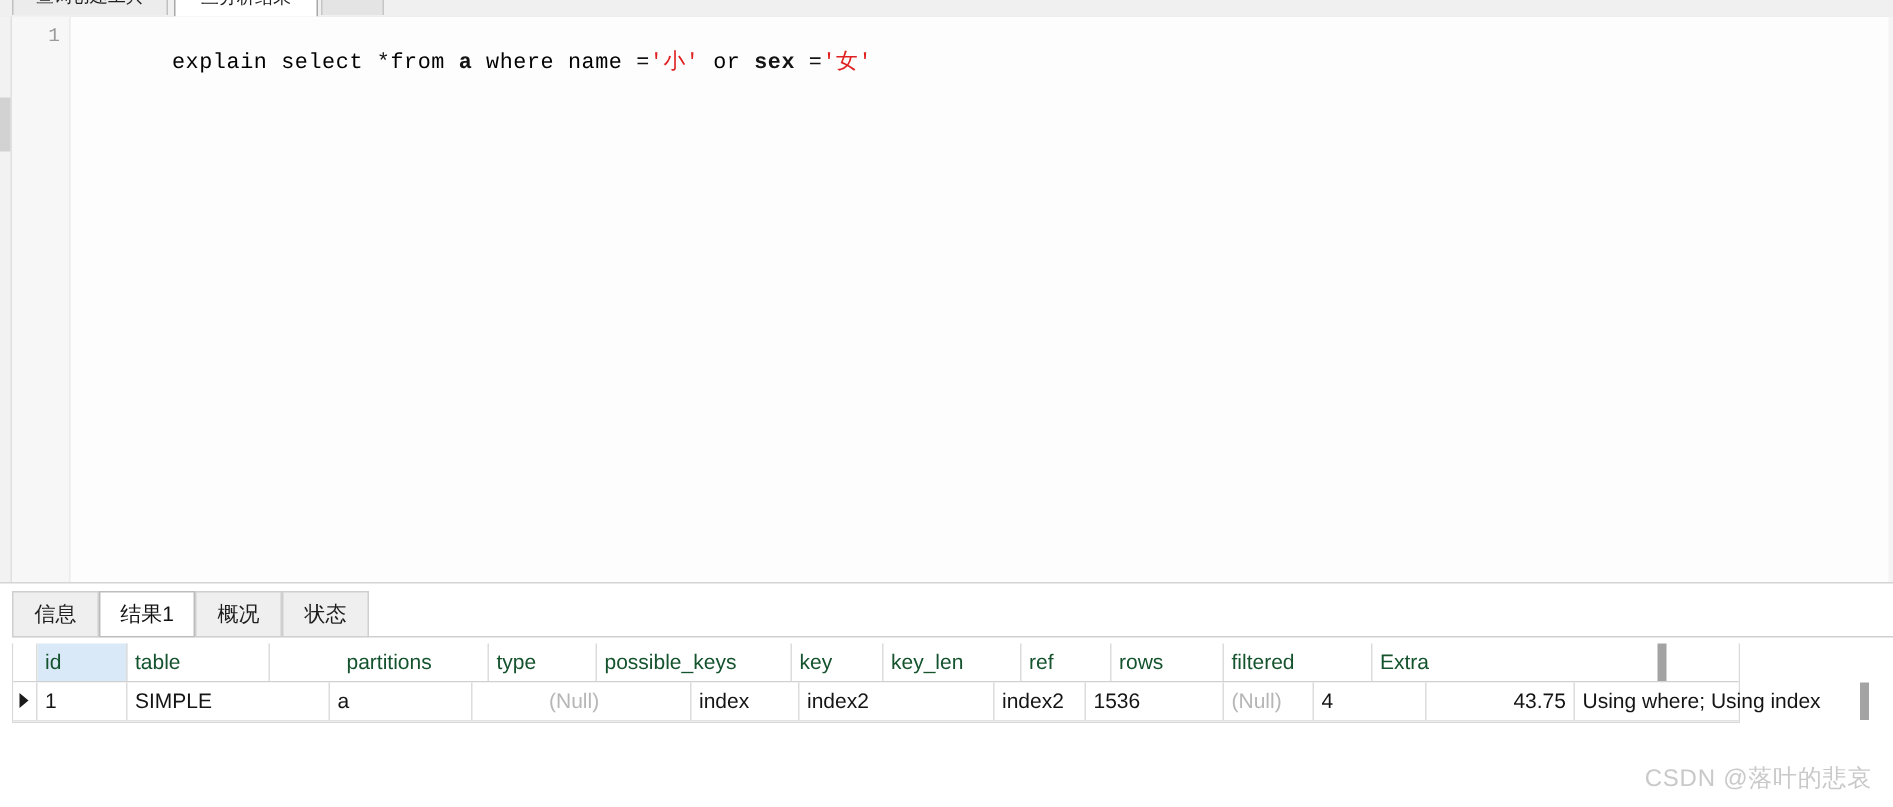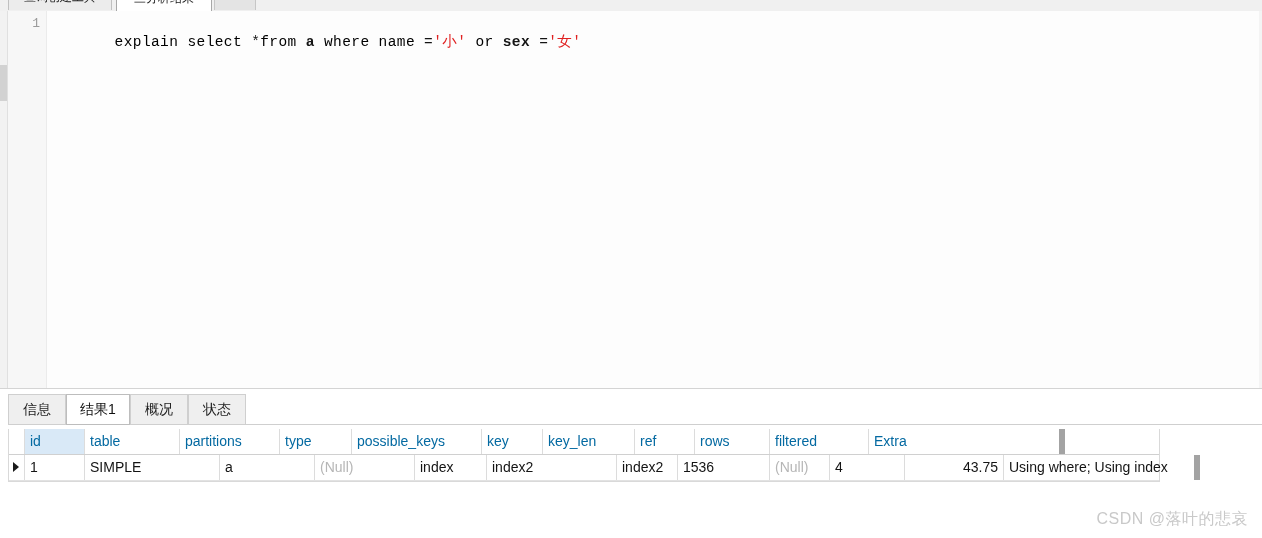--- a/index.html
+++ b/index.html
@@ -198,21 +198,21 @@
     box-sizing: border-box;
     border-right: 1px solid #dcdcdc;
     font-size: 14px;
     color: #141414;
     line-height: 24px;
     padding: 0 5px;
     white-space: nowrap;
     overflow: hidden;
     flex: 0 0 auto;
   }
-  .grid-row.header .cell { color: #0369a1; }
+  .grid-row.header .cell { color: #14532d; }
   .cell.sel-col { background: #d9e9f7; }
   .cell.null-val { color: #b6b6b6; }
   .cell.num { text-align: right; }
   .cell.rowmark {
     flex: 0 0 16px;
     padding: 0;
     position: relative;
     border-right: 1px solid #dcdcdc;
     background: #ffffff;
   }
@@ -223,21 +223,21 @@
     border-left: 6px solid #1b1b1b;
     border-top: 5px solid transparent;
     border-bottom: 5px solid transparent;
   }
   .cell.last { border-right: 6px solid #a3a3a3; }
 
   
   .w-id       { flex-basis: 60px; }
   .w-sel      { flex-basis: 135px; }
   .w-table    { flex-basis: 95px; }
-  .w-part     { flex-basis: 100px; }
+  .w-part     { flex-basis: 100px; margin-left: 46px; }
   .w-type     { flex-basis: 72px; }
   .w-pk       { flex-basis: 130px; }
   .w-key      { flex-basis: 61px; }
   .w-keylen   { flex-basis: 92px; }
   .w-ref      { flex-basis: 60px; }
   .w-rows     { flex-basis: 75px; }
   .w-filtered { flex-basis: 99px; }
   .w-extra    { flex-basis: 196px; }
 
   

